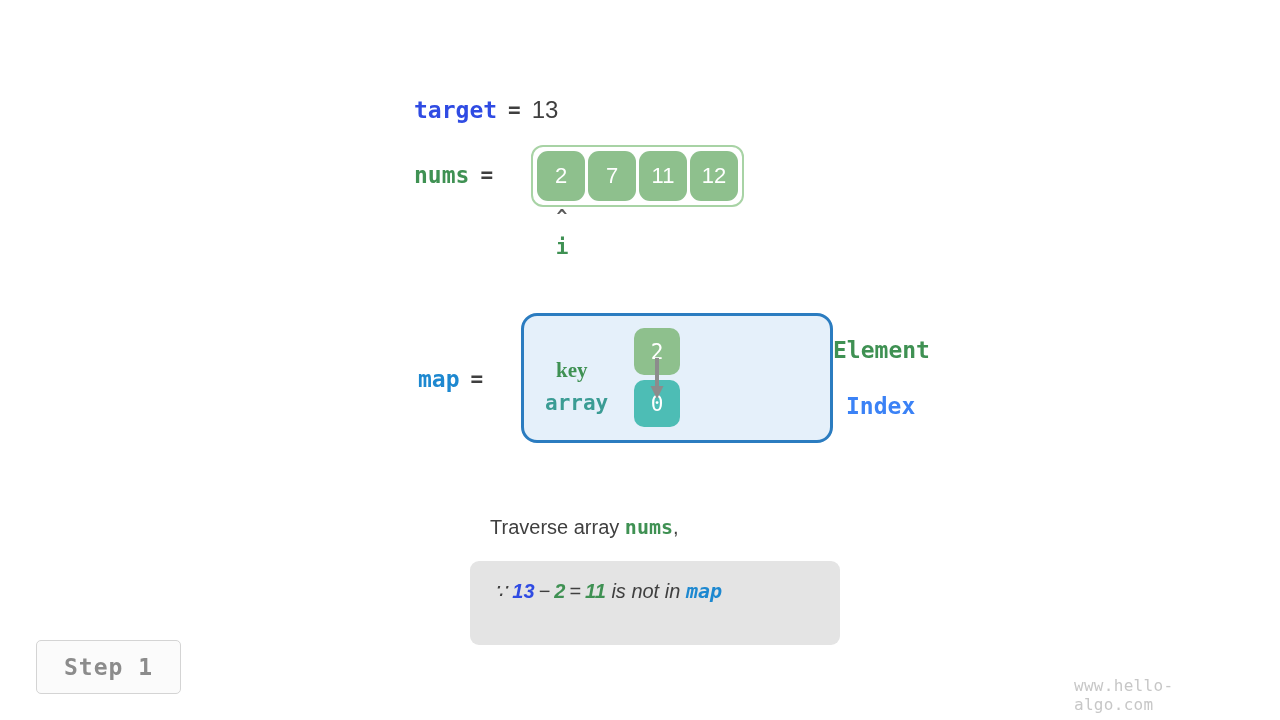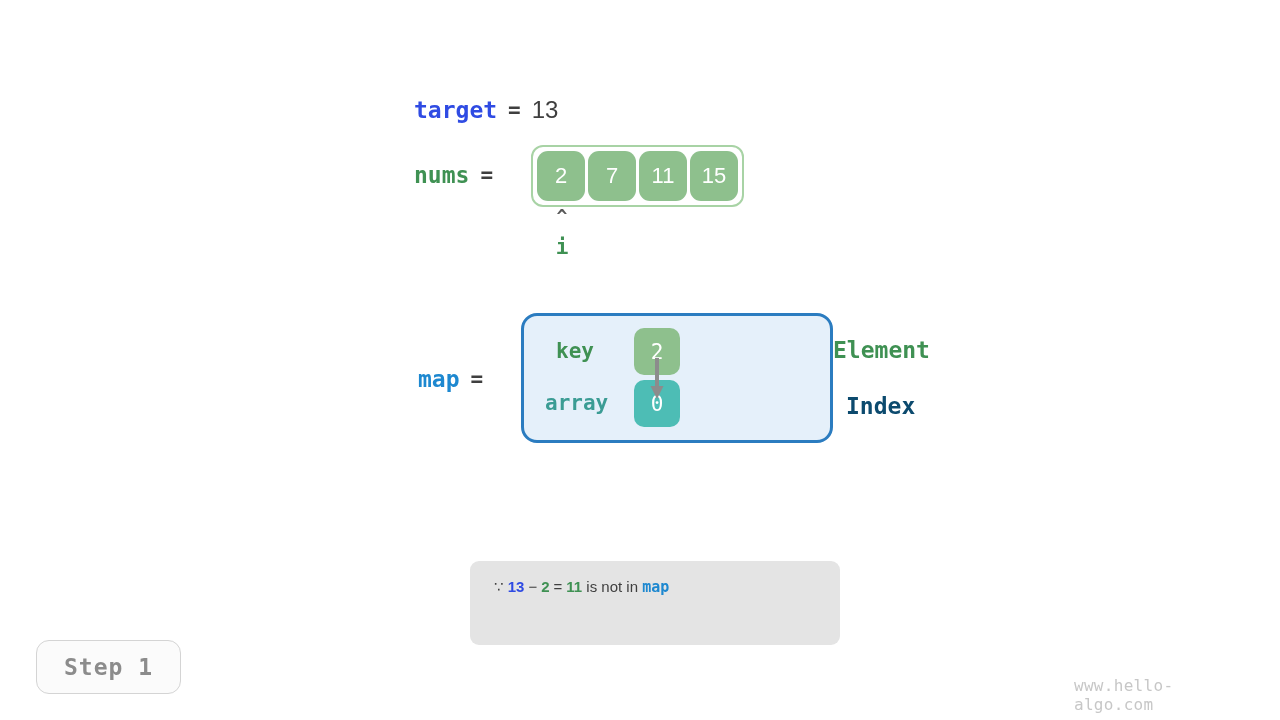--- a/index.html
+++ b/index.html
@@ -141,21 +141,21 @@
     border: 3px solid #2b7cc0;
     border-radius: 16px;
   }
 
   .kv-label {
     position: absolute;
     font-family: "DejaVu Sans Mono", "Liberation Mono", monospace;
     font-size: 21px;
     font-weight: 700;
   }
-  .kv-label.key   { left: 556px; top: 339px; color: #3f9153; }
+  .kv-label.key   { left: 556px; top: 358px; color: #3f9153; font-family: Liberation Serif, serif; }
   .kv-label.value { left: 545px; top: 391px; color: #3b9c94; }
 
   .kv-box {
     position: absolute;
     width: 46px;
     height: 47px;
     border-radius: 10px;
     display: flex;
     align-items: center;
     justify-content: center;
@@ -174,21 +174,21 @@
     height: 42px;
   }
 
   .side-label {
     position: absolute;
     font-family: "DejaVu Sans Mono", "Liberation Mono", monospace;
     font-size: 23px;
     font-weight: 700;
   }
   .side-label.element { left: 833px; top: 337px; color: #3f9153; text-align: right; }
-  .side-label.index   { left: 846px; top: 393px; color: #0c4a6e; }
+  .side-label.index   { left: 846px; top: 393px; color: #3b82f6; }
 
   
   .narration {
     position: absolute;
     left: 490px;
     top: 515px;
     font-family: "Liberation Sans", sans-serif;
     font-size: 20px;
     color: #3f3f3f;
     white-space: nowrap;
@@ -205,44 +205,45 @@
     left: 470px;
     top: 561px;
     width: 370px;
     height: 84px;
     background: #e4e4e4;
     border-radius: 9px;
     padding: 10px 22px 10px 24px;
   }
   .explain-line {
     font-family: "Liberation Sans", sans-serif;
-    font-size: 15px;
+    font-size: 20px;
     color: #3f3f3f;
-    line-height: 32px;
+    line-height: 41px;
     white-space: nowrap;
+    font-style: italic;
   }
   .sym { color: #3f3f3f; }
   .n-blue  { color: #2f4be3; font-weight: 700; }
   .n-green { color: #3f9153; font-weight: 700; }
   .n-map {
     font-family: "DejaVu Sans Mono", "Liberation Mono", monospace;
     color: #1d88d0;
     font-weight: 700;
   }
   .op { color: #3f3f3f; padding: 0 4px; }
 
   
   .step-badge {
     position: absolute;
     left: 36px;
     top: 640px;
     width: 145px;
     height: 54px;
     border: 1.5px solid #d4d4d4;
-    border-radius: 13px;
+    border-radius: 5px;
     background: #fbfbfb;
     display: flex;
     align-items: center;
     justify-content: center;
     font-family: "DejaVu Sans Mono", "Liberation Mono", monospace;
     font-size: 23px;
     font-weight: 700;
     color: #8c8c8c;
     letter-spacing: 1px;
   }
@@ -271,21 +272,21 @@
 
   <div class="nums-row">
     <span class="var-nums">nums</span>
     <span class="eq">=</span>
   </div>
 
   <div class="array-wrap">
     <div class="cell">2</div>
     <div class="cell">7</div>
     <div class="cell">11</div>
-    <div class="cell">15</div>
+    <div class="cell">12</div>
   </div>
 
   <div class="pointer-caret">^</div>
   <div class="pointer-label">i</div>
 
   <div class="map-row">
     <span class="var-map">map</span>
     <span class="eq">=</span>
   </div>
 
@@ -298,20 +299,23 @@
   <div class="kv-box value-box">0</div>
 
   <svg class="kv-arrow" viewBox="0 0 16 42">
     <line x1="8" y1="0" x2="8" y2="30" stroke="#8c8c8c" stroke-width="4"></line>
     <polygon points="8,41 1.5,28 14.5,28" fill="#8c8c8c"></polygon>
   </svg>
 
   <span class="side-label element">Element</span>
   <span class="side-label index">Index</span>
 
+  <div class="narration">
+    <span>Traverse array </span><span class="kw">nums</span><span>,</span>
+  </div>
 
   <div class="explain-box">
     <div class="explain-line">
       <span class="sym">∵</span>
       <span class="n-blue">13</span><span class="op">−</span><span class="n-green">2</span><span class="op">=</span><span class="n-green">11</span>
       <span>is not in</span>
       <span class="n-map">map</span>
     </div>
   </div>
 

